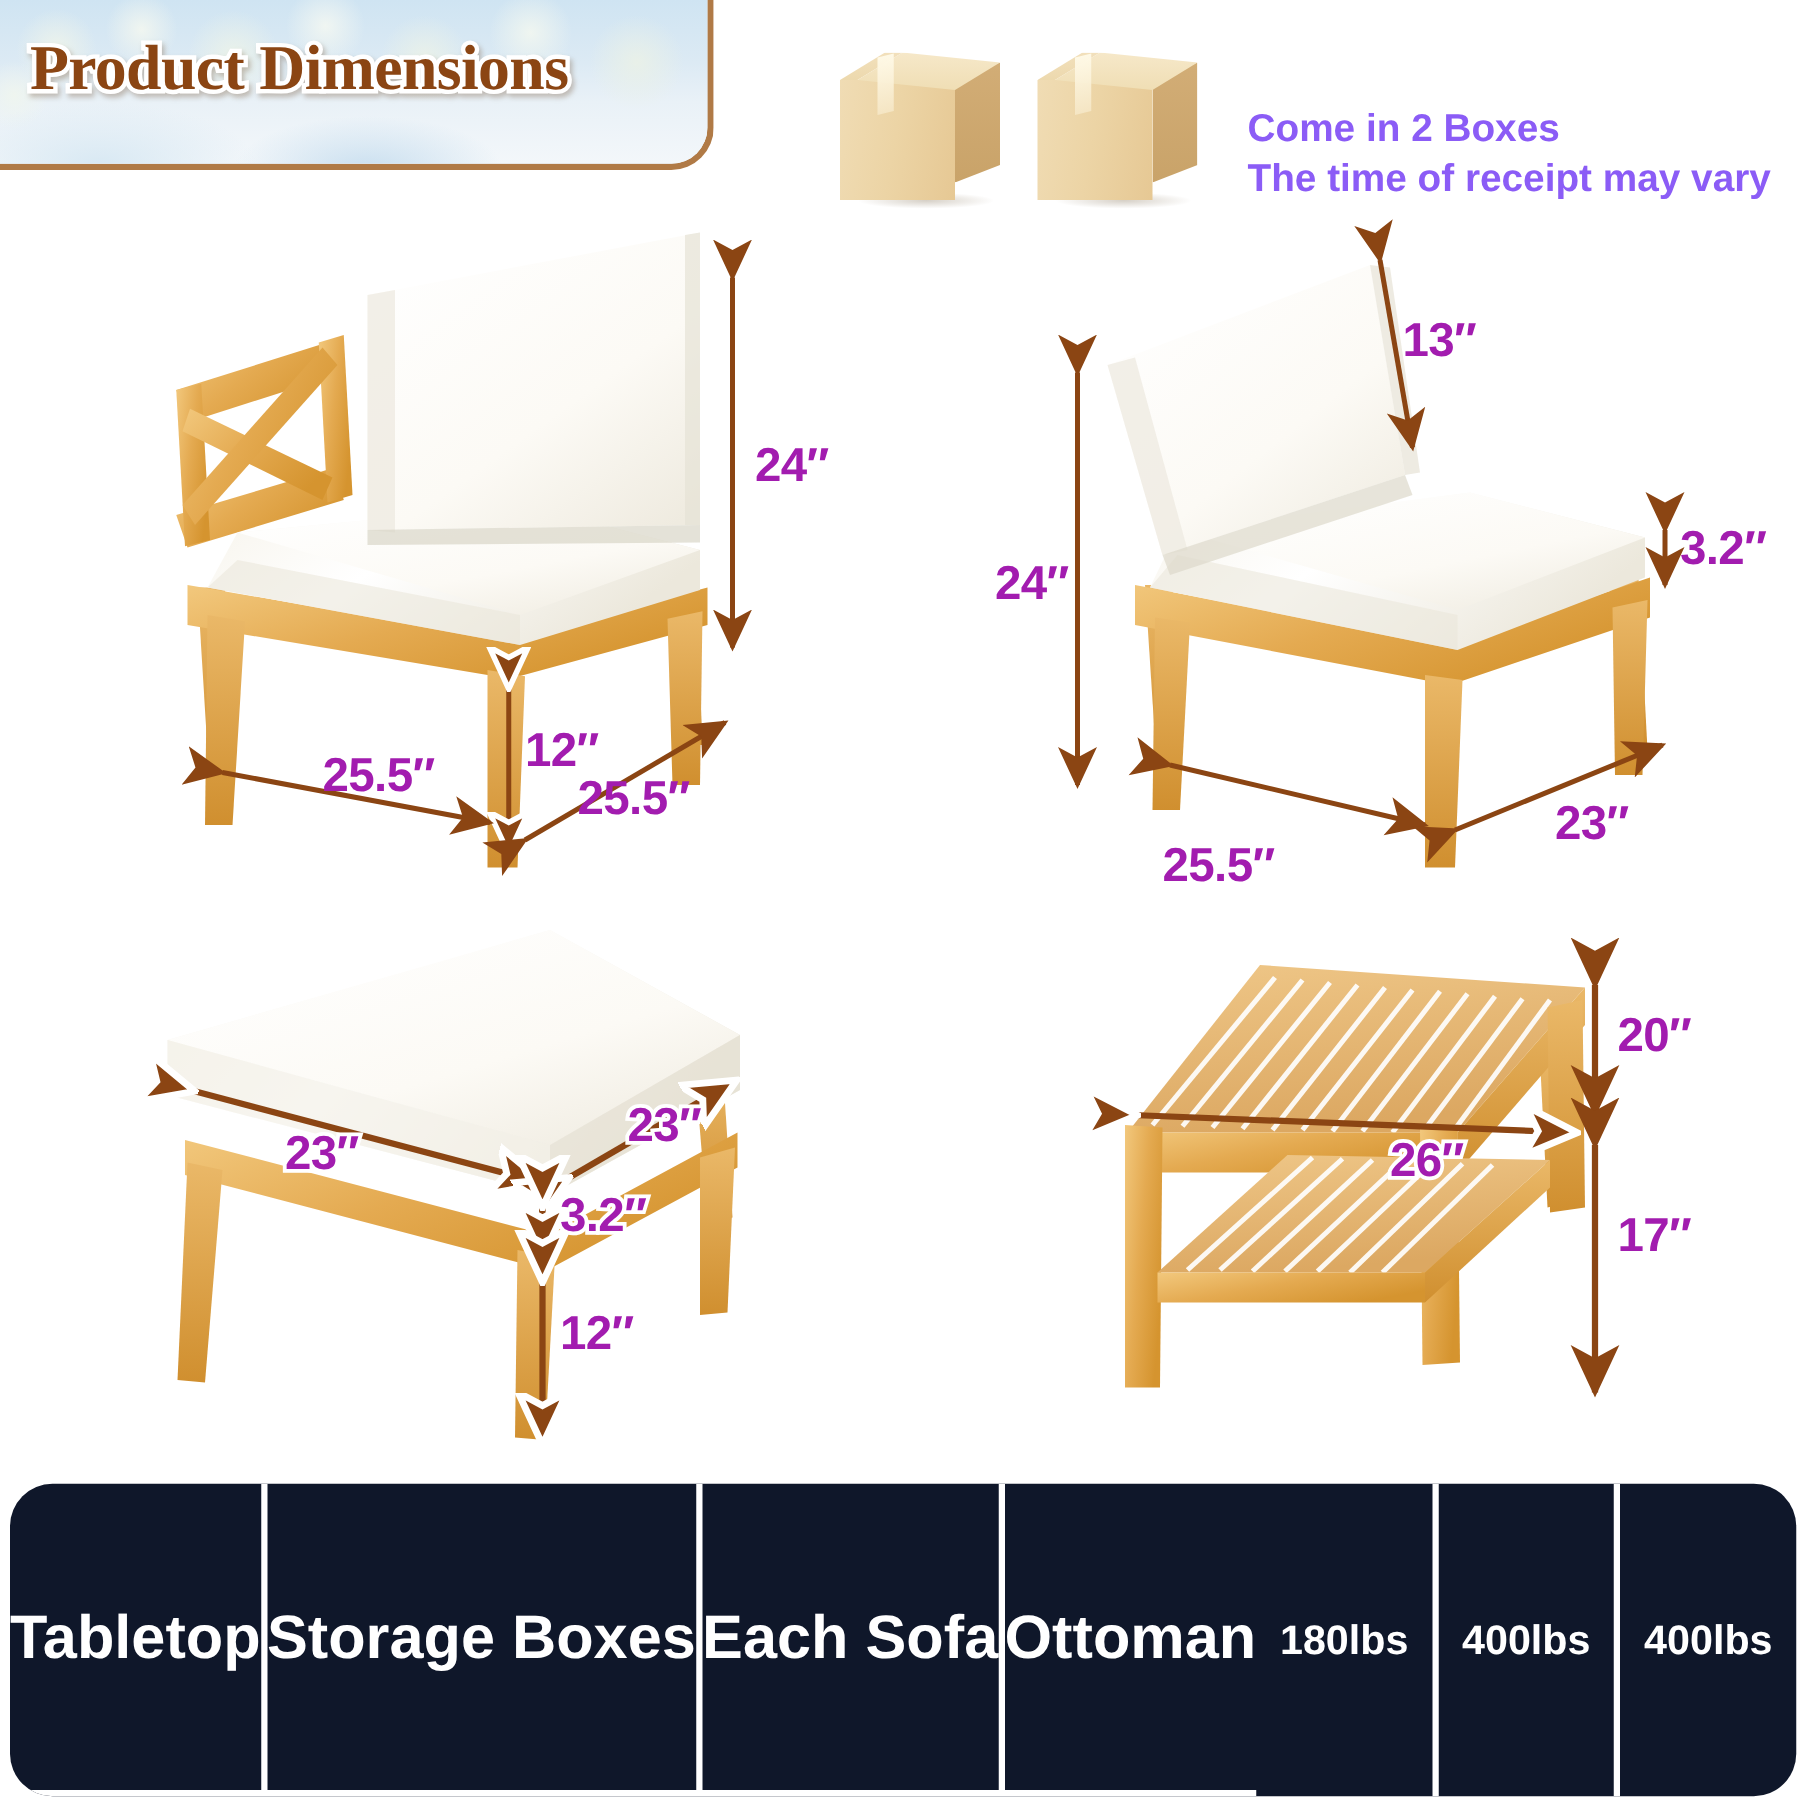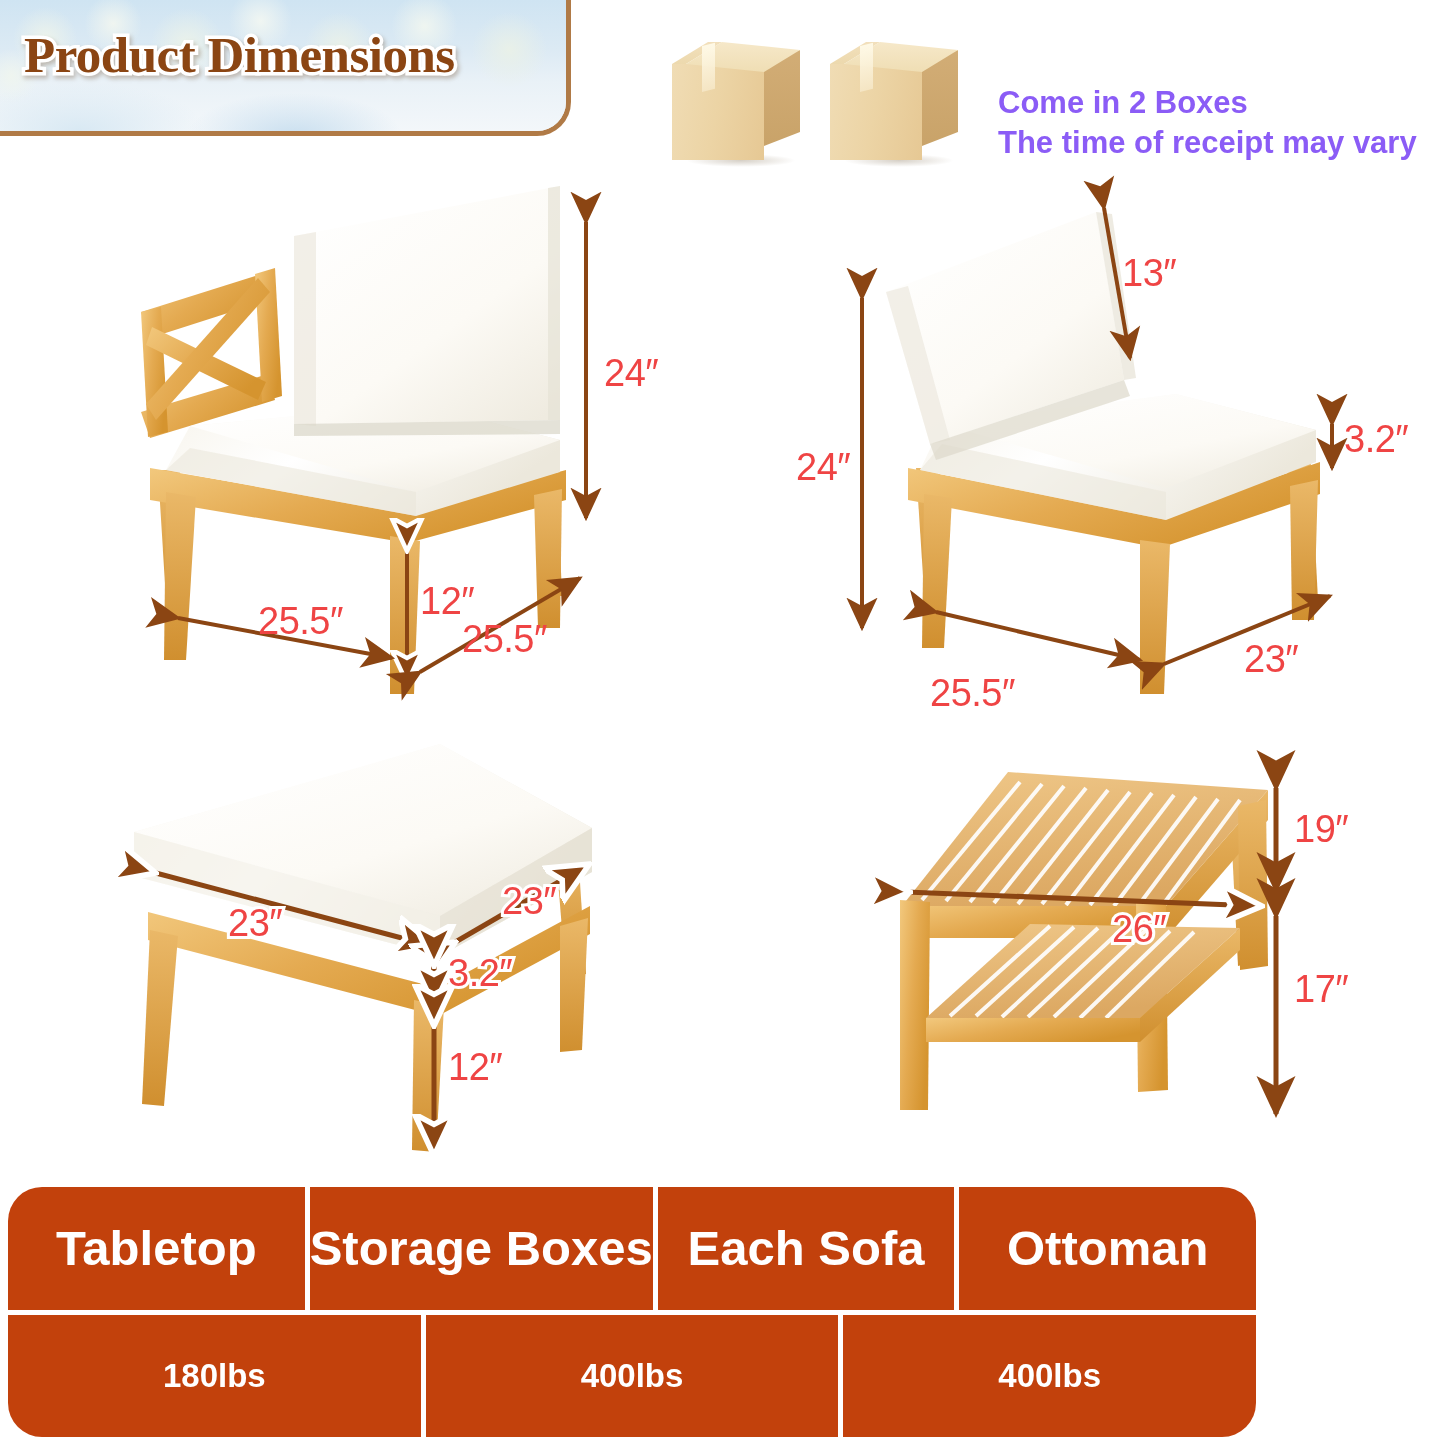--- a/index.html
+++ b/index.html
@@ -45,32 +45,32 @@
       clip-path:polygon(0 22px,36px 0,50px 0,14px 22px);}
   .box .tape{position:absolute;left:30px;top:4px;width:13px;height:46px;
       background:linear-gradient(180deg,rgba(255,250,232,.95),rgba(246,232,200,.85));
       transform:skewY(-14deg);transform-origin:top left;}
   .box .shadow{position:absolute;left:14px;top:112px;width:110px;height:13px;
       background:radial-gradient(ellipse at 50% 50%, rgba(120,100,70,.30), rgba(120,100,70,0) 70%);}
   #boxes-caption{position:absolute;left:998px;top:83px;line-height:1.30;
       font-size:31px;font-weight:bold;color:#8b5cf6;white-space:nowrap;}
 
   
-  .dim{position:absolute;font-weight:normal;font-size:38px;color:#ef4444;
+  .dim{position:absolute;font-weight:bold;font-size:38px;color:#a21caf;
        white-space:nowrap;letter-spacing:-0.5px;}
   .dim.out{-webkit-text-stroke:6px #ffffff;paint-order:stroke fill;}
 
   
   .ovl{position:absolute;left:0;top:0;width:1445px;height:1445px;
        pointer-events:none;overflow:visible;}
 
   
-  #spec-table{position:absolute;left:8px;top:1187px;width:1248px;height:250px;
-      background:#c2410c;border-radius:34px;overflow:hidden;
-      display:flex;flex-direction:column;}
+  #spec-table{position:absolute;left:8px;top:1187px;width:1429px;height:250px;
+      background:#0f172a;border-radius:34px;overflow:hidden;
+      display:flex;flex-direction:row;}
   .spec-row{display:flex;flex:1;}
   .spec-row.top-row{border-bottom:5px solid #ffffff;}
   .spec-cell{flex:1;display:flex;align-items:center;justify-content:center;
       color:#ffffff;font-weight:bold;white-space:nowrap;
       border-right:5px solid #ffffff;}
   .spec-cell:last-child{border-right:none;text-align:center;}
   .spec-row.top-row .spec-cell{font-size:49px;}
   .spec-row.bot-row .spec-cell{font-size:33px;}
 </style>
 </head>
@@ -273,21 +273,21 @@
     <line x1="1106" y1="1018" x2="1194" y2="932"></line>
   </g>
   <path d="M926,1018 L1140,1018 L1140,1042 L926,1042 Z" fill="url(#wg)"></path>
   <path d="M1140,1018 L1240,928 L1240,950 L1140,1042 Z" fill="url(#wg2)"></path>
 
   <line x1="1276" y1="788" x2="1276" y2="890" stroke="#8b4513" stroke-width="5" marker-start="url(#ah)" marker-end="url(#ah)"></line>
   <line x1="906" y1="892" x2="1258" y2="906" stroke="#8b4513" stroke-width="5" marker-start="url(#aht)" marker-end="url(#aht)"></line>
   <line x1="1276" y1="916" x2="1276" y2="1114" stroke="#8b4513" stroke-width="5" marker-start="url(#ah)" marker-end="url(#ah)"></line>
 </svg>
 
-<div class="dim" style="left:1294px;top:808px;">19″</div>
+<div class="dim" style="left:1294px;top:808px;">20″</div>
 <div class="dim out" style="left:1076px;top:908px;padding-left:36px;">26″</div>
 <div class="dim" style="left:1294px;top:968px;">17″</div>
 
 <div id="spec-table">
   <div class="spec-row top-row">
     <div class="spec-cell">Tabletop</div>
     <div class="spec-cell">Storage Boxes</div>
     <div class="spec-cell">Each Sofa</div>
     <div class="spec-cell">Ottoman</div>
   </div>

